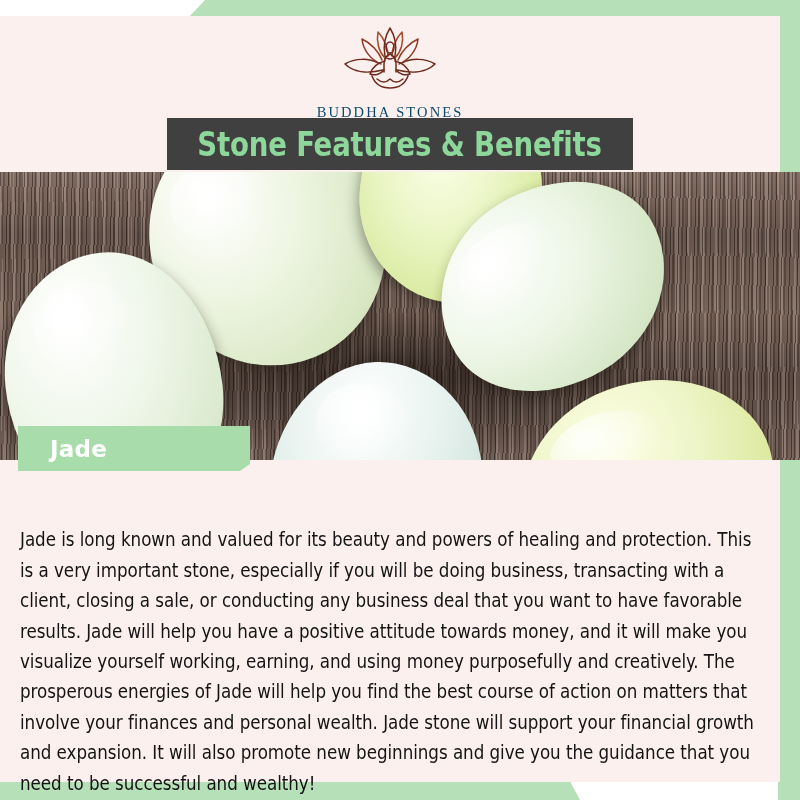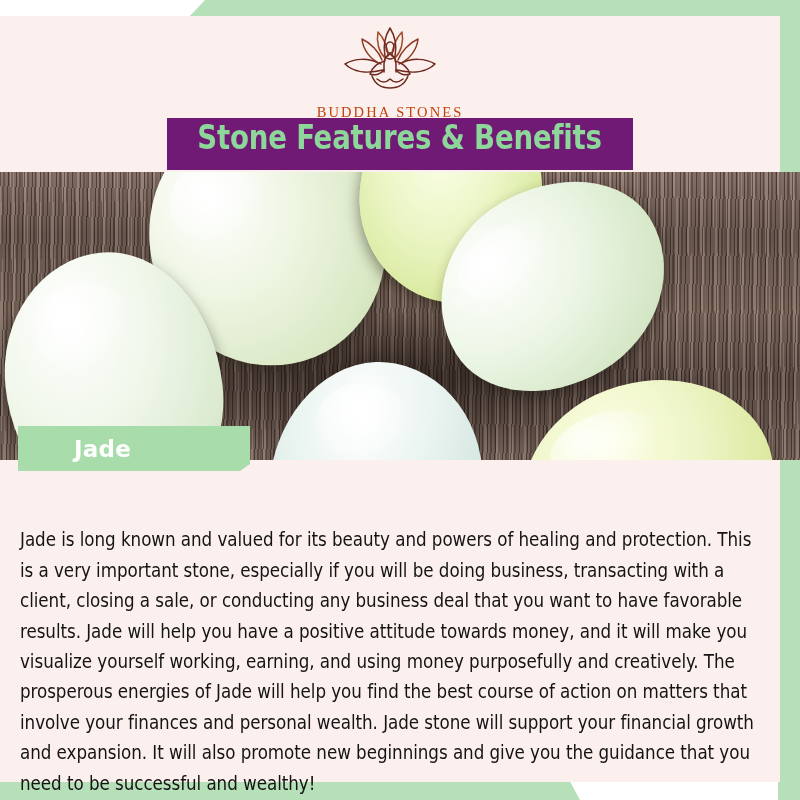--- a/index.html
+++ b/index.html
@@ -74,32 +74,32 @@
     margin: 0 auto;
     width: 130px;
     height: 72px;
   }
   .logo-word {
     display: block;
     margin-top: 8px;
     font-family: "Liberation Serif", serif;
     font-size: 14.5px;
     letter-spacing: 2.1px;
-    color: #c2410c;
+    color: #0c4a6e;
     font-weight: 400;
   }
 
   
   .title-band {
     position: absolute;
     left: 167px; top: 118px;
     width: 466px; height: 52px;
-    background: #701a75;
+    background: #404040;
     display: flex;
-    align-items: flex-start;
+    align-items: center;
     justify-content: center;
   }
   .title-text {
     font-family: "DejaVu Sans Condensed", "Liberation Sans Narrow", "Liberation Sans", sans-serif;
     font-weight: 700;
     font-size: 33px;
     color: #8ed79a;
     letter-spacing: -0.2px;
     transform: scaleX(0.93);
     white-space: nowrap;
@@ -178,21 +178,21 @@
   .jade-band {
     position: absolute;
     left: 18px; top: 426px;
     width: 232px; height: 45px;
     background: #a9dcab;
     display: flex;
     align-items: center;
     clip-path: polygon(0 0, 232px 0, 232px 38px, 222px 45px, 0 45px);
   }
   .jade-text {
-    margin-left: 56px;
+    margin-left: 32px;
     color: #ffffff;
     font-family: "DejaVu Sans", sans-serif;
     font-weight: 700;
     font-size: 23px;
     letter-spacing: 0.2px;
   }
 
   
   .keywords {
     position: absolute;

